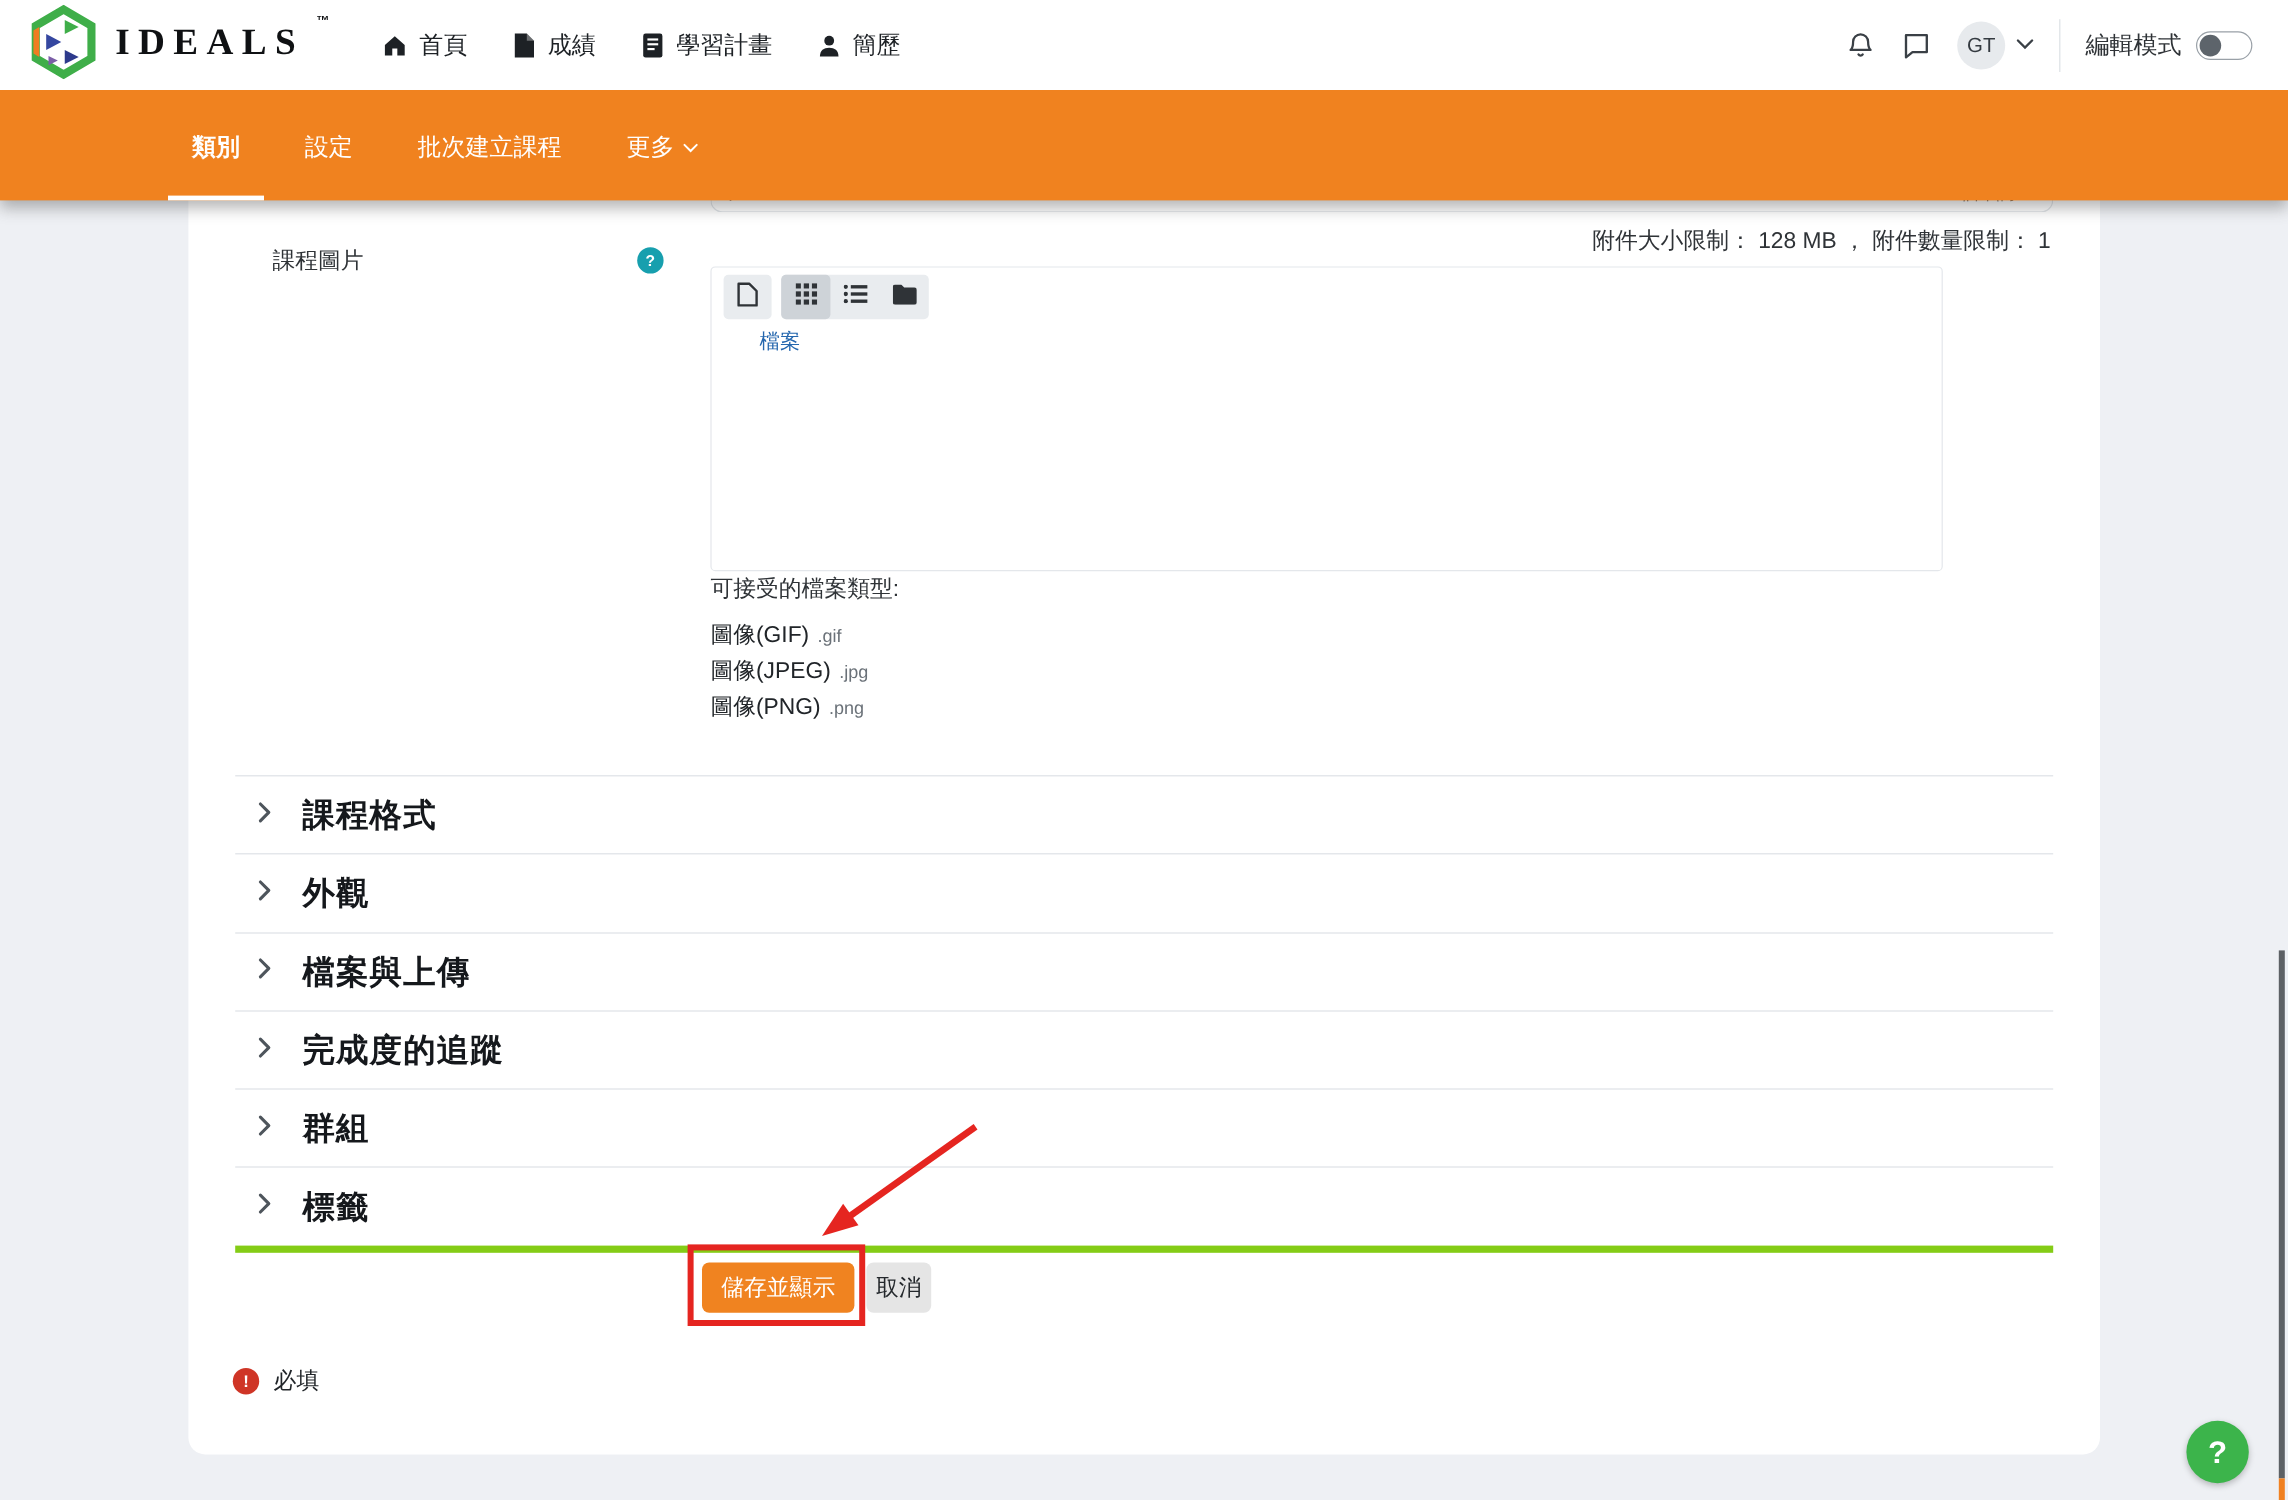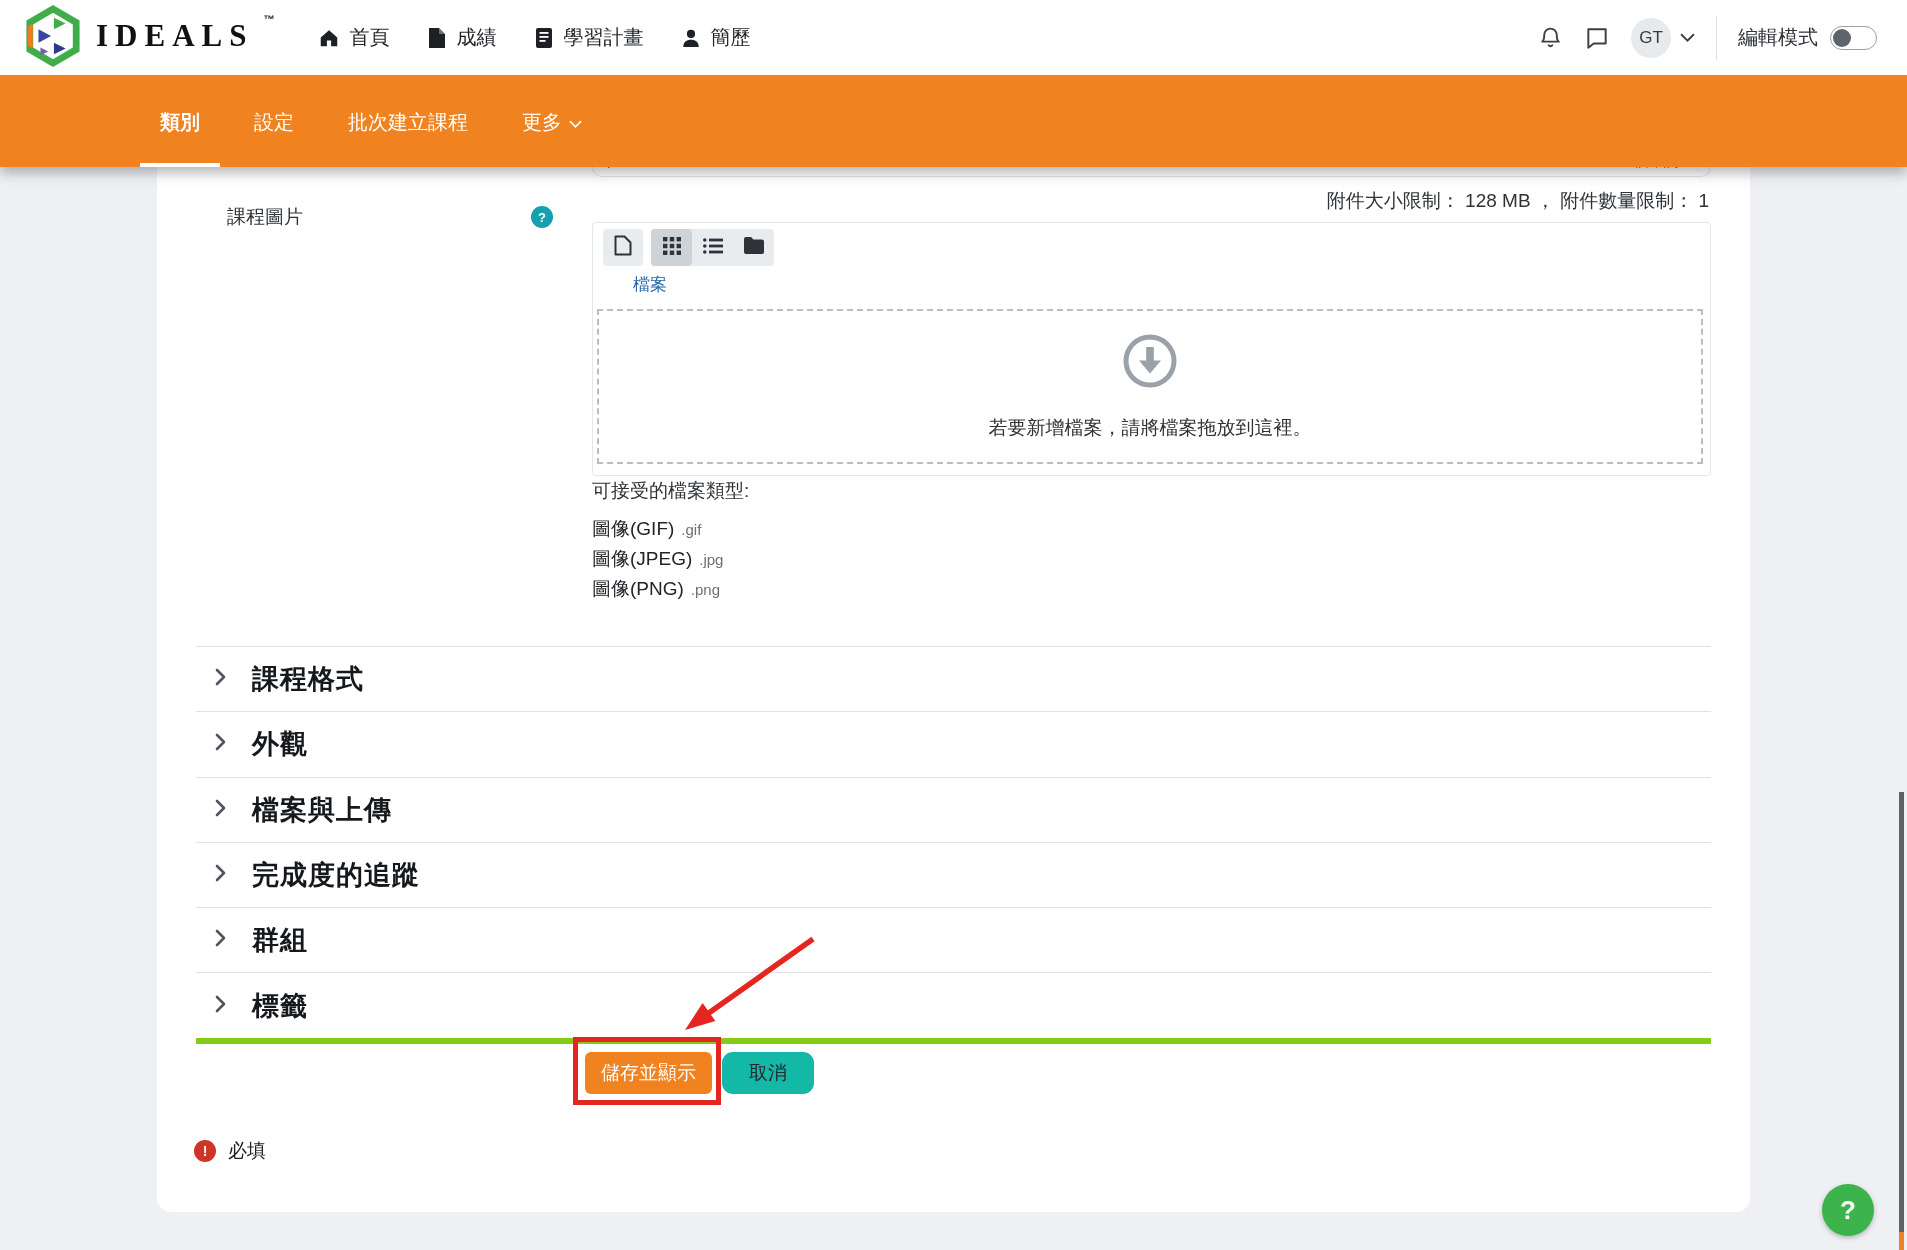--- a/index.html
+++ b/index.html
@@ -65,21 +65,21 @@
 
   .field-label { position:absolute; left:70px; top:46px; font-size:19px; color:#2f3337; }
   .help-dot {
     position:absolute; left:374px; top:48px; width:22px; height:22px; border-radius:50%;
     background:#179fae; color:#fff; font-size:13px; font-weight:700;
     display:flex; align-items:center; justify-content:center; cursor:pointer;
   }
 
   
   .filemanager {
-    position:absolute; left:435px; top:64px; width:1119px; height:254px;
+    position:absolute; left:435px; top:64px; width:1027px; height:254px;
     border:1px solid #e4e7eb; border-radius:4px; background:#fff;
   }
   .fm-toolbar { display:flex; gap:8px; margin:6px 0 0 10px; }
   .fm-btn { width:40px; height:37px; background:#e9ecef; border-radius:4px;
             display:flex; align-items:center; justify-content:center; cursor:pointer; }
   .fm-group { display:flex; background:#e9ecef; border-radius:4px; }
   .fm-seg { width:41px; height:37px; display:flex; align-items:center; justify-content:center; cursor:pointer; border-radius:4px; }
   .fm-seg.active { background:#ced3d8; }
   .fm-crumb { margin:7px 0 0 40px; font-size:17px; color:#2567ae; cursor:pointer; display:inline-block; }
   .dropzone {
@@ -99,21 +99,21 @@
   .sections { position:absolute; left:39px; right:39px; top:488px; border-bottom:6px solid #84cc16; }
   .section-row { height:65.3px; border-top:1px solid #dee2e6; display:flex; align-items:center; cursor:pointer; }
   .section-row svg { margin-left:17px; }
   .section-title { margin-left:24px; font-size:27px; font-weight:700; color:#15181c; letter-spacing:1px; }
 
   
   .actions { position:absolute; left:428px; top:894px; display:flex; gap:10px; z-index:7; }
   .btn { height:42px; border:none; border-radius:6px; font-size:19px; padding:0 16px;
          font-family:inherit; cursor:pointer; white-space:nowrap; }
   .btn-save { background:#f08320; color:#ffffff; }
-  .btn-cancel { background:#14b8a6; color:#24282c; padding:0 27px;border-radius:11px; }
+  .btn-cancel { background:#e5e5e5; color:#24282c; padding:0 8px; }
 
   .red-rect { position:absolute; left:416px; top:879px; width:148px; height:68px;
               border:5px solid #e52520; z-index:6; pointer-events:none; }
 
   .required-row { position:absolute; left:37px; top:980px; display:flex; align-items:center; gap:12px; }
   .required-dot { width:22px; height:22px; border-radius:50%; background:#cf3526; color:#fff;
                   font-size:14px; font-weight:700; display:flex; align-items:center; justify-content:center; }
   .required-label { font-size:19px; color:#212529; }
 
   
@@ -296,30 +296,20 @@
         <div class="fm-seg">
           <span>
             <svg width="20" height="17" viewBox="0 0 20 17" fill="#2f3337">
                 <path d="M0 2 a2 2 0 0 1 2-2 H7 L9.5 2.5 H18 a2 2 0 0 1 2 2 V15 a2 2 0 0 1 -2 2 H2 a2 2 0 0 1 -2 -2 Z"></path>
               </svg>
           </span>
         </div>
       </div>
     </div>
     <span class="fm-crumb">檔案</span>
-    <div class="dropzone">
-      <span>
-        <svg width="56" height="56" viewBox="0 0 56 56">
-            <circle cx="28" cy="28" r="24" fill="none" stroke="#9aa1a8" stroke-width="5"></circle>
-            <rect x="24.2" y="14" width="7.6" height="15" fill="#9aa1a8"></rect>
-            <polygon points="17,27.5 39,27.5 28,40.5" fill="#9aa1a8"></polygon>
-          </svg>
-      </span>
-      <span class="drop-hint">若要新增檔案，請將檔案拖放到這裡。</span>
-    </div>
   </div>
 
   <div class="accepted-title">可接受的檔案類型:</div>
   <div class="type-list">
     <div class="type-row">
       <span class="type-name">圖像(GIF)</span>
       <span class="type-ext">.gif</span>
     </div>
     <div class="type-row">
       <span class="type-name">圖像(JPEG)</span>

